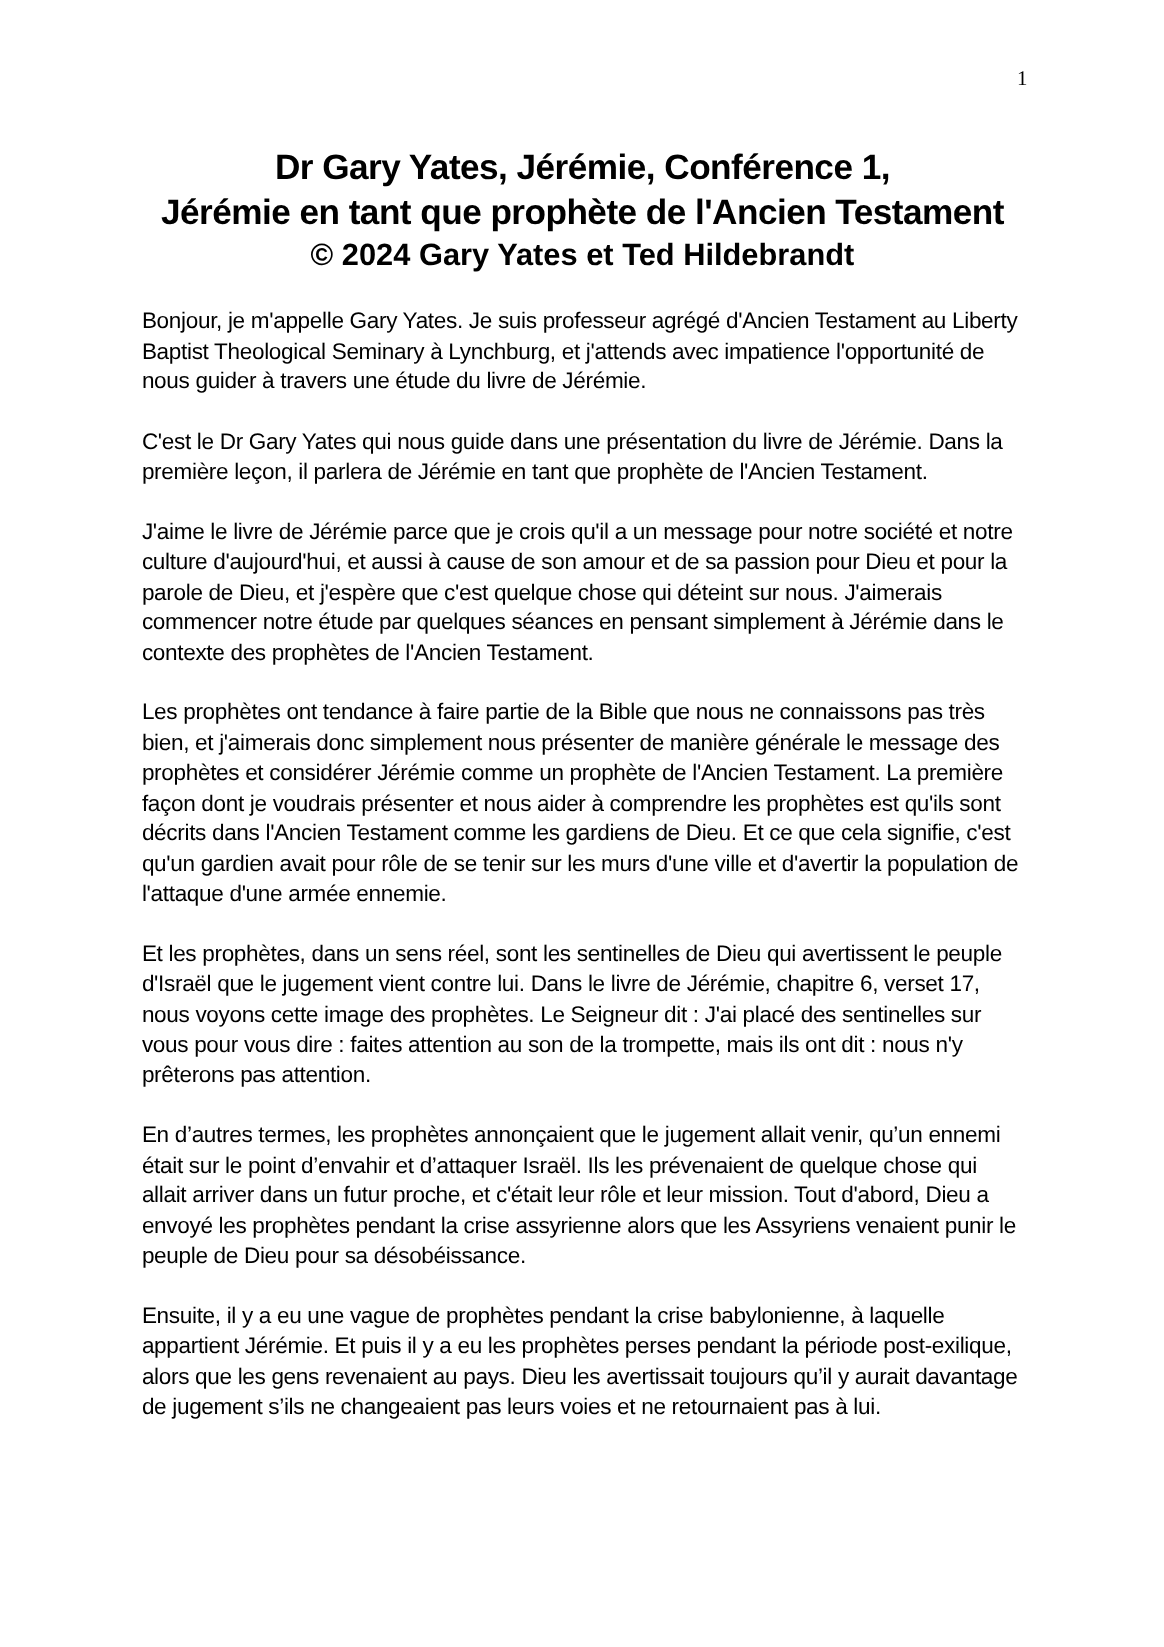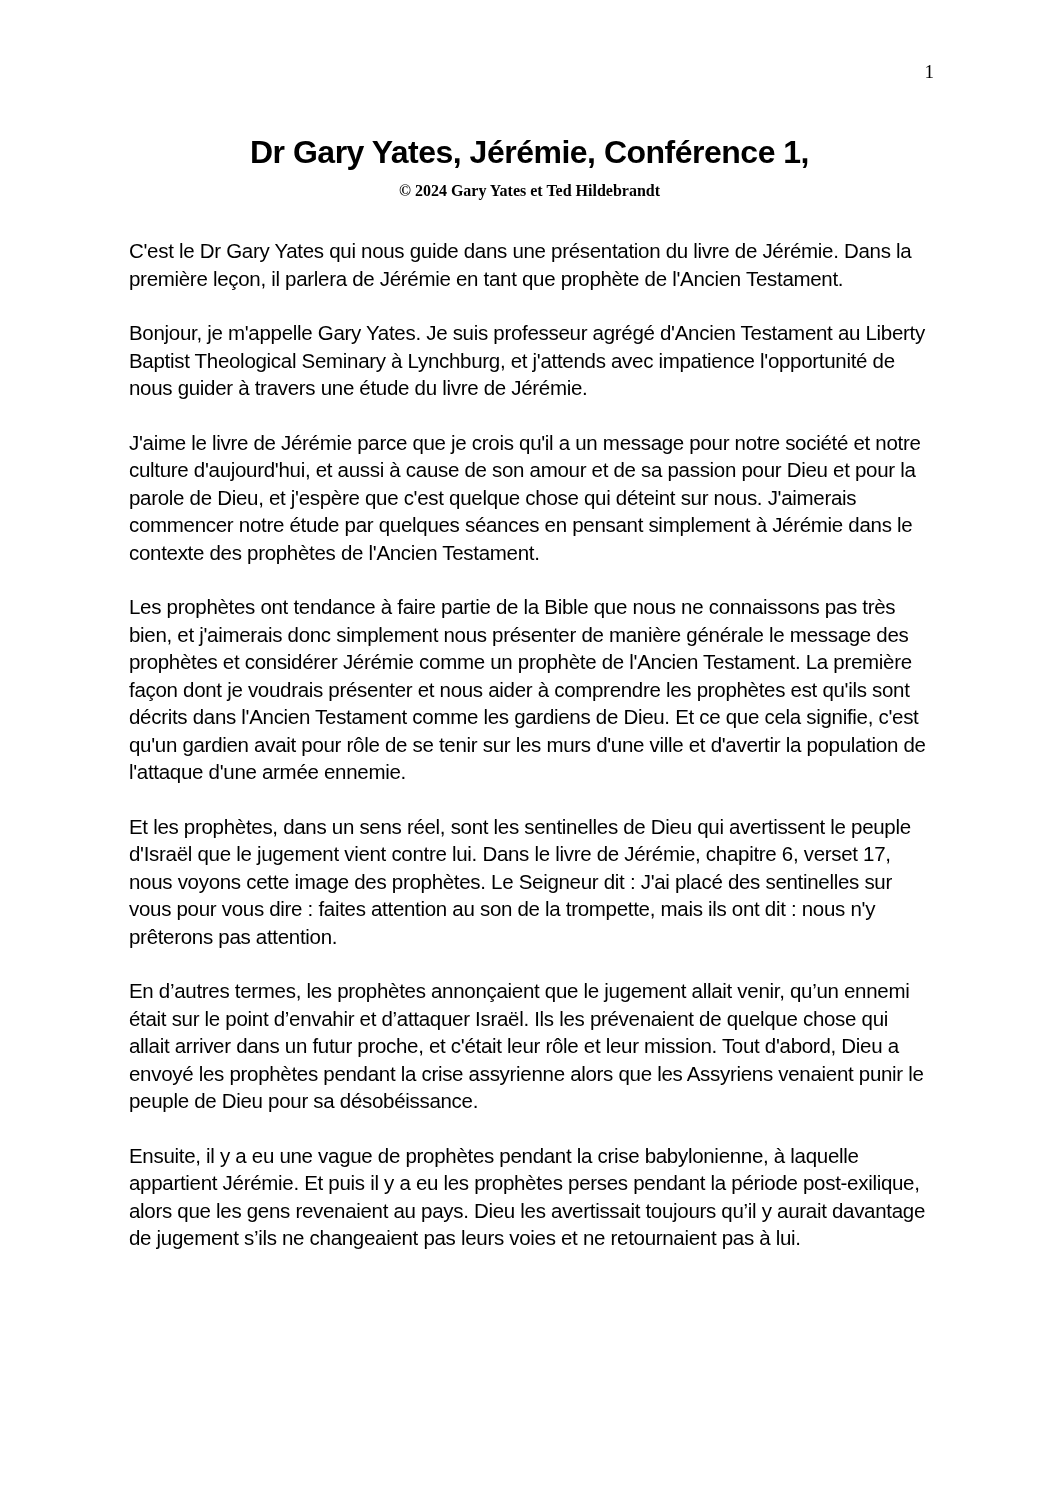--- a/index.html
+++ b/index.html
@@ -34,24 +34,23 @@
     text-align: center;
     font-weight: bold;
     font-size: 32px;
     line-height: 41px;
     letter-spacing: -0.5px;
     white-space: nowrap;
   }
   .copyright {
     text-align: center;
     font-weight: bold;
-    font-size: 16px;
+    font-size: 28px;
     line-height: 27px;
     margin-top: 4px;
-    font-family: Liberation Serif, serif;
   }
   .body-text {
     margin-top: 33px;
   }
   .body-text p {
     margin: 0 0 27px 0;
     font-size: 20.5px;
     line-height: 27.5px;
     letter-spacing: -0.3px;
     text-align: left;
@@ -61,27 +60,28 @@
 <body>
 
 <div class="page">
 
   <div class="page-number">1</div>
 
   <div class="content">
 
     <div class="title">
       <div>Dr Gary Yates, Jérémie, Conférence 1,</div>
+      <div>Jérémie en tant que prophète de l'Ancien Testament</div>
     </div>
 
     <div class="copyright">© 2024 Gary Yates et Ted Hildebrandt</div>
 
     <div class="body-text">
+      <p>Bonjour, je m'appelle Gary Yates. Je suis professeur agrégé d'Ancien Testament au Liberty Baptist Theological Seminary à Lynchburg, et j'attends avec impatience l'opportunité de nous guider à travers une étude du livre de Jérémie.</p>
       <p>C'est le Dr Gary Yates qui nous guide dans une présentation du livre de Jérémie. Dans la première leçon, il parlera de Jérémie en tant que prophète de l'Ancien Testament.</p>
-      <p>Bonjour, je m'appelle Gary Yates. Je suis professeur agrégé d'Ancien Testament au Liberty Baptist Theological Seminary à Lynchburg, et j'attends avec impatience l'opportunité de nous guider à travers une étude du livre de Jérémie.</p>
       <p>J'aime le livre de Jérémie parce que je crois qu'il a un message pour notre société et notre culture d'aujourd'hui, et aussi à cause de son amour et de sa passion pour Dieu et pour la parole de Dieu, et j'espère que c'est quelque chose qui déteint sur nous. J'aimerais commencer notre étude par quelques séances en pensant simplement à Jérémie dans le contexte des prophètes de l'Ancien Testament.</p>
       <p>Les prophètes ont tendance à faire partie de la Bible que nous ne connaissons pas très bien, et j'aimerais donc simplement nous présenter de manière générale le message des prophètes et considérer Jérémie comme un prophète de l'Ancien Testament. La première façon dont je voudrais présenter et nous aider à comprendre les prophètes est qu'ils sont décrits dans l'Ancien Testament comme les gardiens de Dieu. Et ce que cela signifie, c'est qu'un gardien avait pour rôle de se tenir sur les murs d'une ville et d'avertir la population de l'attaque d'une armée ennemie.</p>
       <p>Et les prophètes, dans un sens réel, sont les sentinelles de Dieu qui avertissent le peuple d'Israël que le jugement vient contre lui. Dans le livre de Jérémie, chapitre 6, verset 17, nous voyons cette image des prophètes. Le Seigneur dit : J'ai placé des sentinelles sur vous pour vous dire : faites attention au son de la trompette, mais ils ont dit : nous n'y prêterons pas attention.</p>
       <p>En d’autres termes, les prophètes annonçaient que le jugement allait venir, qu’un ennemi était sur le point d’envahir et d’attaquer Israël. Ils les prévenaient de quelque chose qui allait arriver dans un futur proche, et c'était leur rôle et leur mission. Tout d'abord, Dieu a envoyé les prophètes pendant la crise assyrienne alors que les Assyriens venaient punir le peuple de Dieu pour sa désobéissance.</p>
       <p>Ensuite, il y a eu une vague de prophètes pendant la crise babylonienne, à laquelle appartient Jérémie. Et puis il y a eu les prophètes perses pendant la période post-exilique, alors que les gens revenaient au pays. Dieu les avertissait toujours qu’il y aurait davantage de jugement s’ils ne changeaient pas leurs voies et ne retournaient pas à lui.</p>
     </div>
 
   </div>
 </div>
 

